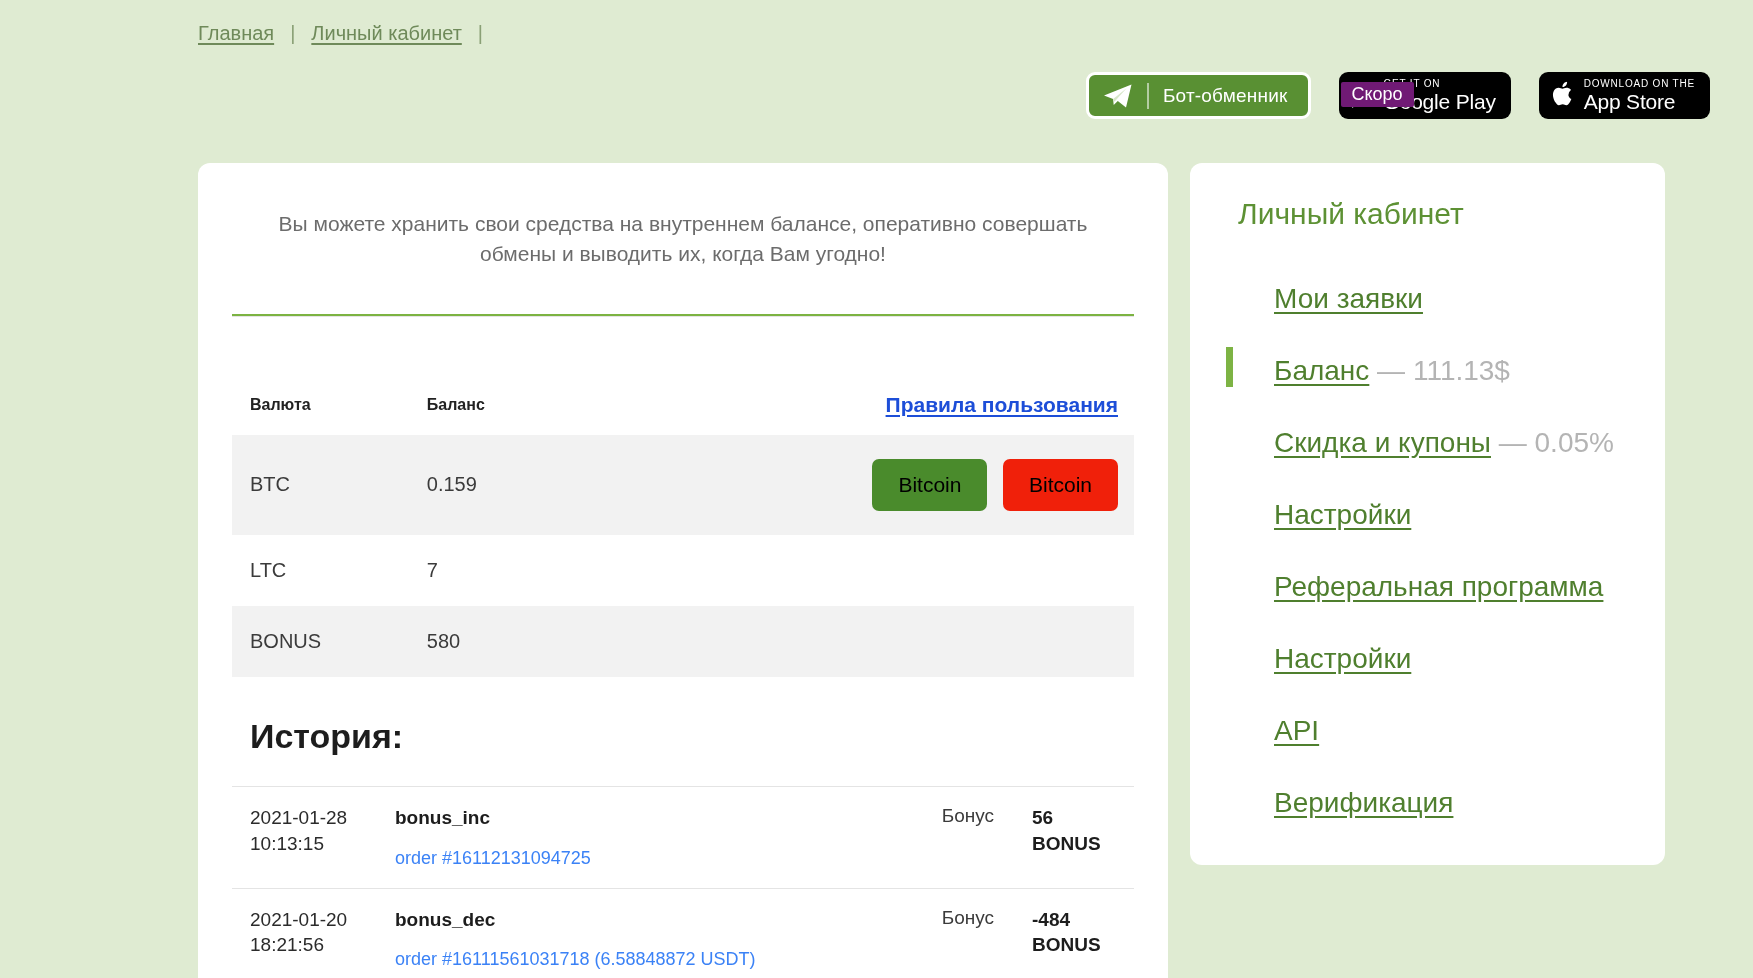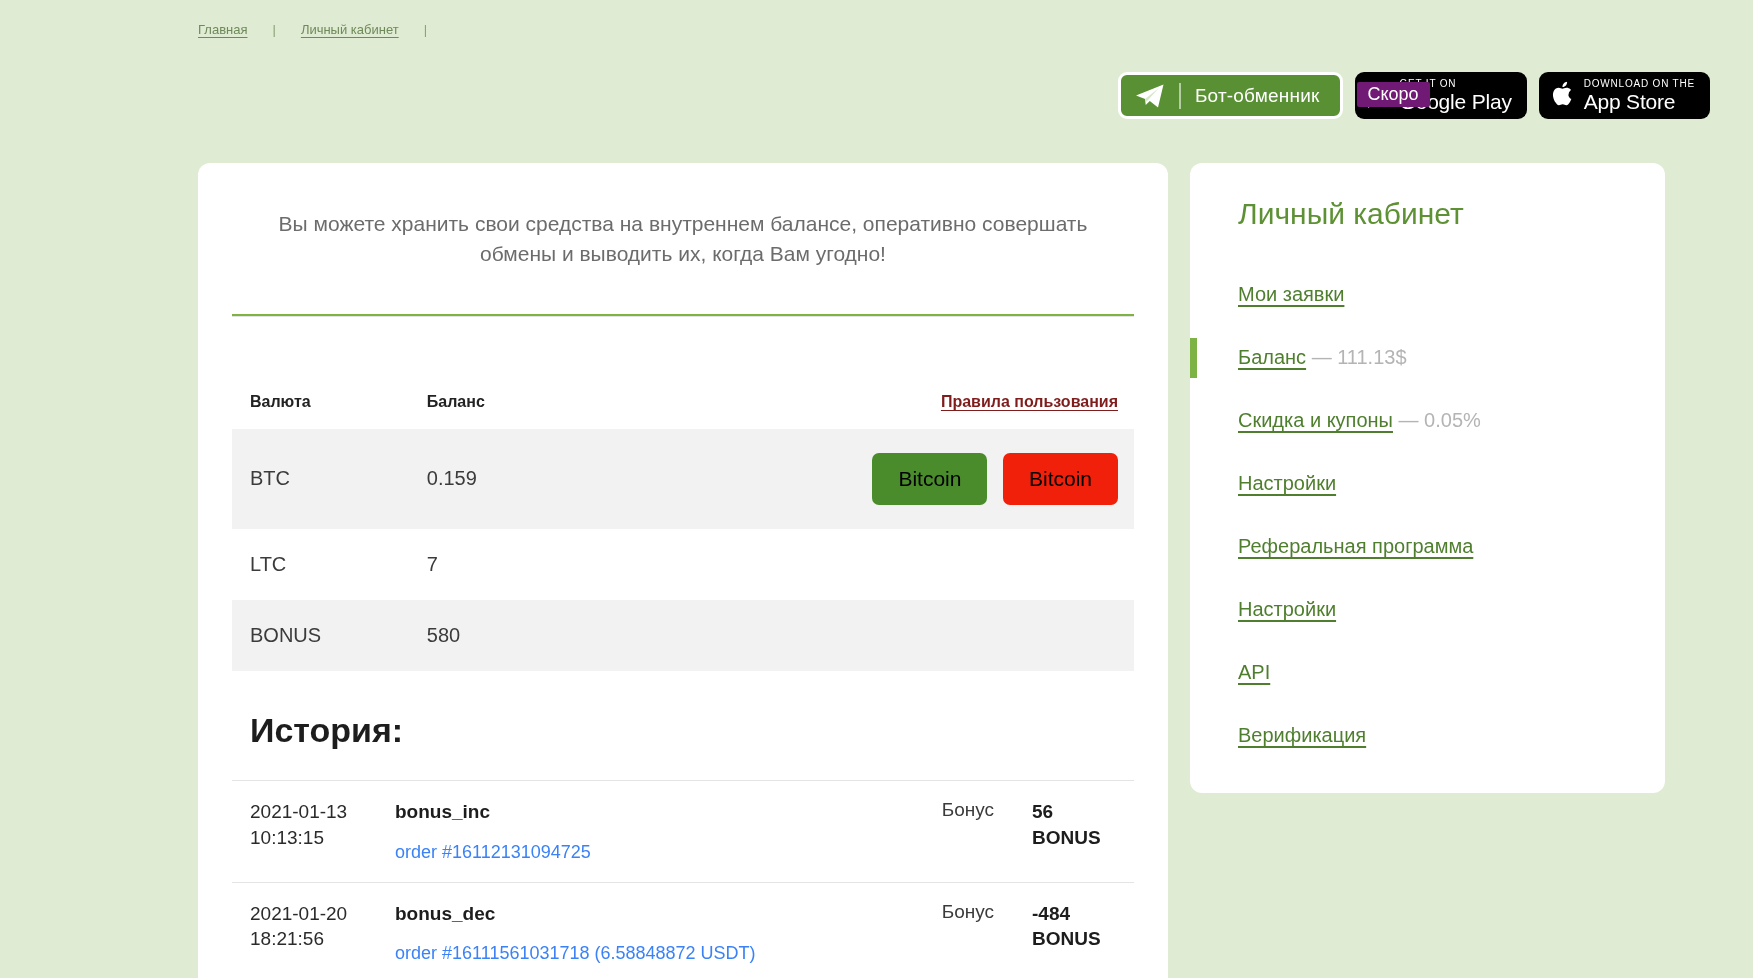--- a/index.html
+++ b/index.html
@@ -21,42 +21,42 @@
     position: relative;
     width: 1753px;
     height: 978px;
   }
 
   
   .breadcrumb {
     position: absolute;
     left: 198px;
     top: 22px;
-    font-size: 13px;
+    font-size: 20px;
     color: #6f8a5a;
     display: flex;
     align-items: flex-start;
-    gap: 25px;
+    gap: 16px;
     white-space: nowrap;
   }
   .breadcrumb a {
     color: #6f8a5a;
     text-decoration: underline;
     text-underline-offset: 3px;
   }
   .breadcrumb .sep { color: #8aa076; }
 
   
   .header-badges {
     position: absolute;
     right: 43px;
     top: 72px;
     display: flex;
     align-items: center;
-    gap: 12px;
+    gap: 28px;
   }
 
   .tg-btn {
     display: flex;
     align-items: center;
     background: #599033;
     border: 3px solid #ffffff;
     border-radius: 9px;
     height: 47px;
     padding: 0 20px 0 14px;
@@ -160,24 +160,24 @@
     padding: 20px 0 18px 18px;
     border-top: 1px solid #e4e4e4;
   }
   .balance-table thead th.pad-top { padding-top: 76px; }
   .balance-table thead th.rules-cell {
     text-align: right;
     font-weight: normal;
     padding-right: 16px;
   }
   .rules-link {
-    color: #7f1d1d;
+    color: #1d4ed8;
     text-decoration: underline;
     text-underline-offset: 3px;
-    font-size: 16px;
+    font-size: 21px;
     font-weight: bold;
     cursor: pointer;
   }
 
   .balance-table tbody td {
     font-size: 20px;
     color: #3b3b3b;
     padding: 24px 0 24px 18px;
     vertical-align: middle;
   }
@@ -267,23 +267,24 @@
     color: #5d9134;
     padding: 0 0 0 48px;
     margin-bottom: 52px;
     font-weight: normal;
   }
   .nav-list { list-style: none; }
   .nav-item {
     position: relative;
     padding: 0 0 0 48px;
     margin-bottom: 40px;
-    font-size: 20px;
+    font-size: 28px;
     white-space: nowrap;
     cursor: pointer;
+    margin-left: 36px;
   }
   .nav-item:last-child { margin-bottom: 0; }
   .nav-item .nav-link {
     color: #4f7f2e;
     text-decoration: underline;
     text-underline-offset: 4px;
   }
   .nav-item .nav-meta {
     color: #b4b4b4;
     text-decoration: none;
@@ -387,21 +388,21 @@
         </tbody>
       </table>
 
       <h2 class="history-title">История:</h2>
 
       <table class="history-table">
         <tbody>
 
           <tr>
             <td class="h-date">
-              <span class="t">2021-01-13</span>
+              <span class="t">2021-01-28</span>
               <span class="t">10:13:15</span>
             </td>
             <td class="h-desc">
               <span class="op">bonus_inc</span>
               <span class="order">order #16112131094725</span>
             </td>
             <td class="h-type">Бонус</td>
             <td class="h-amount">
               <span>56</span>
               <span class="cur">BONUS</span>

